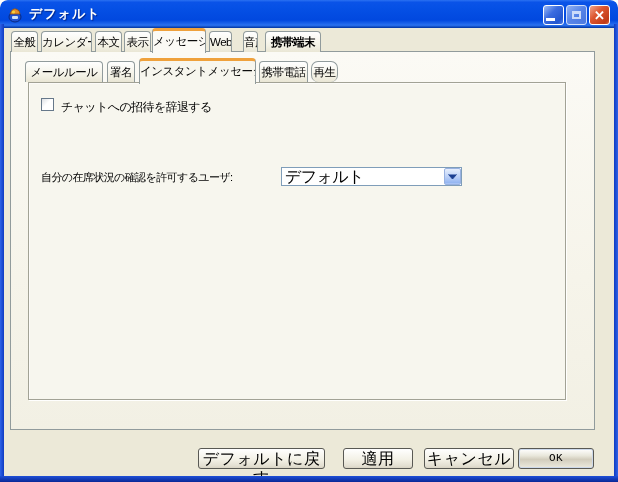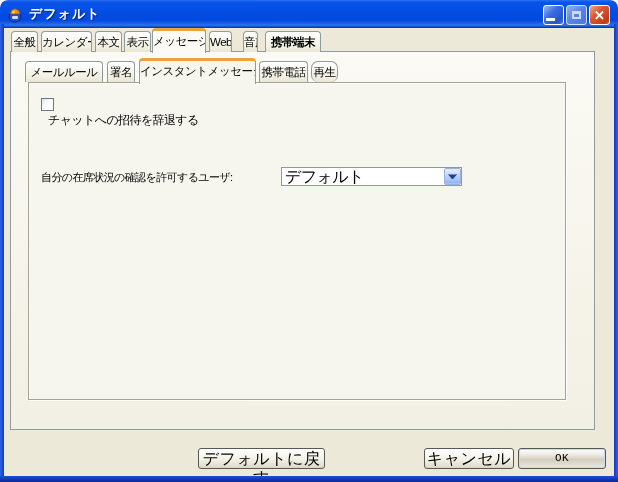--- a/index.html
+++ b/index.html
@@ -72,21 +72,21 @@
 
   
   .inner-panel {
     position: absolute; left: 28px; top: 82px; width: 538px; height: 318px;
     background: #f7f6ee;
     border: 1px solid #a2a295;
     box-shadow: 1px 1px 0 rgba(255,255,255,.95), inset 1px 1px 0 rgba(255,255,255,.6);
     z-index: 2;
   }
 
-  .checkbox-row { position: absolute; left: 12px; display: flex; align-items: flex-start; cursor: default; flex-direction: column; }
+  .checkbox-row { position: absolute; left: 12px; display: flex; align-items: flex-start; cursor: default; }
   .row-1 { top: 15px; }
   .row-2 { top: 50px; }
   .checkbox {
     width: 13px; height: 13px; background: linear-gradient(135deg,#dde0e4 0%, #ffffff 45%);
     border: 1px solid #66788a; flex: 0 0 auto; position: relative; cursor: pointer;
   }
   .checkbox svg { position: absolute; left: 0px; top: 0px; display: none; }
   .checkbox.checked svg { display: block; }
   .checkbox-label { font-size: 12px; letter-spacing: -0.6px; margin-left: 7px; margin-top: 1px; }
 
@@ -108,21 +108,21 @@
   .btn {
     position: absolute; top: 448px; height: 21px; z-index: 10;
     background: linear-gradient(180deg,#ffffff 0%, #f3f1e6 55%, #e2ded0 90%, #d8d3c3 100%);
     border: 1px solid #595954; border-radius: 3px;
     font-size: 16px; letter-spacing: 0.5px; text-align: center; line-height: 19px;
     cursor: pointer; font-family: "Liberation Sans", sans-serif;
   }
   .btn-restore { left: 198px; width: 127px; }
   .btn-apply  { left: 343px; width: 70px; }
   .btn-cancel { left: 424px; width: 90px; }
-  .btn-ok     { left: 518px; width: 88px;
+  .btn-ok     { left: 518px; width: 76px;
     background: linear-gradient(180deg,#ffffff 0%, #e9e7db 35%, #d2cdbd 55%, #eceade 100%);
     box-shadow: inset 0 0 0 1px #cdd9ea;
     font-family: "Liberation Mono", monospace; font-size: 11px;
   }
 </style>
 </head>
 <body>
 
 <div class="window">
 
@@ -188,16 +188,17 @@
           <svg width="9" height="6" viewBox="0 0 9 6">
             <path d="M0.5 0.5 L4.5 5 L8.5 0.5" fill="#1b3f91" stroke="#1b3f91" stroke-width="1"></path>
           </svg>
         </div>
       </div>
     </div>
 
   </div>
 
   <button class="btn btn-restore">デフォルトに戻す</button>
+  <button class="btn btn-apply">適用</button>
   <button class="btn btn-cancel">キャンセル</button>
   <button class="btn btn-ok">OK</button>
 
 </div>
 
 </body></html>

